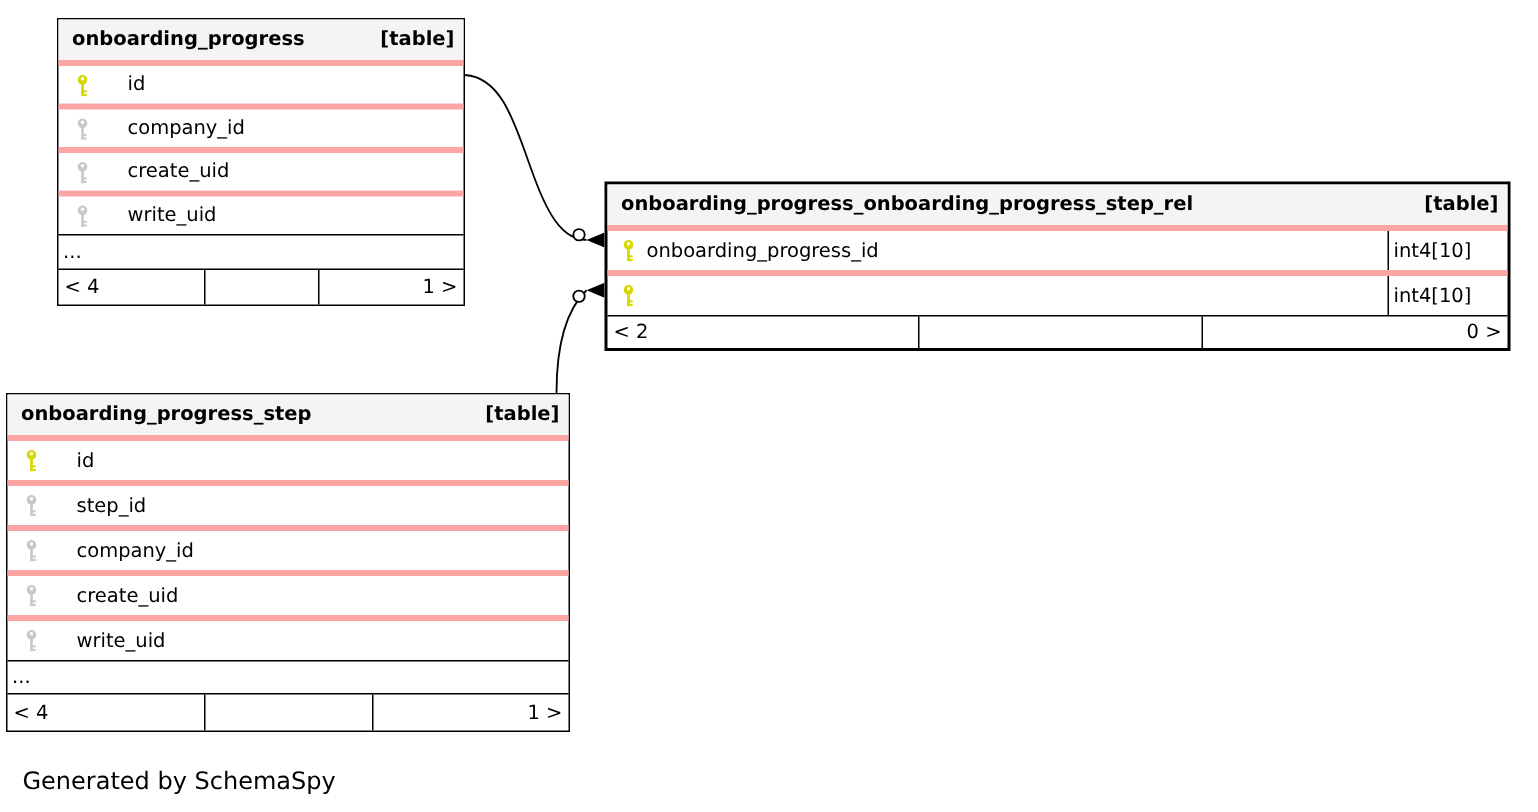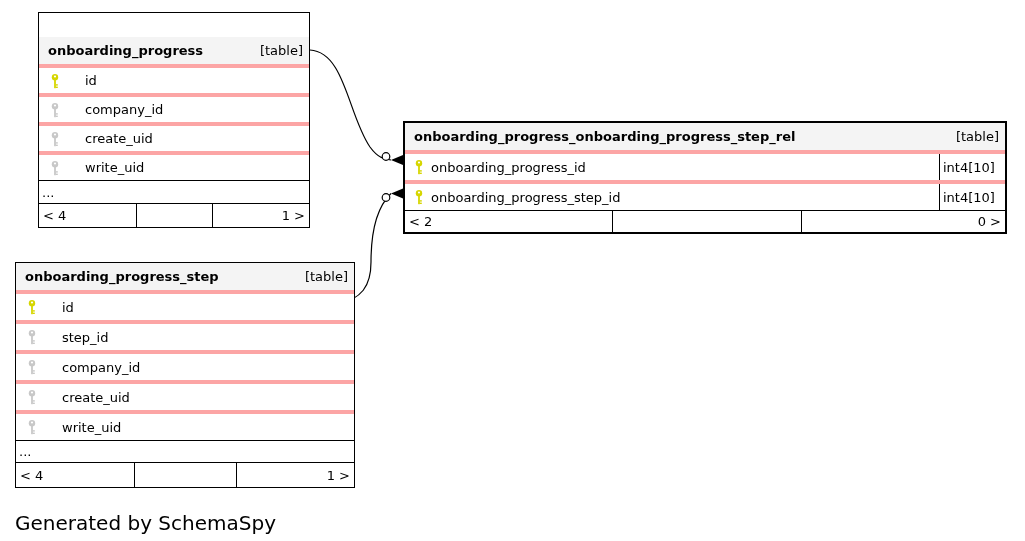--- a/index.html
+++ b/index.html
@@ -19,50 +19,50 @@
   }
   .tbl {
     position: absolute;
     background: #fff;
     border: 1px solid #000;
     box-sizing: border-box;
     z-index: 1;
   }
   #t-progress { left: 38px;  top: 12px;  width: 272px; }
   #t-rel      { left: 403px; top: 121px; width: 604px; border-width: 2px; }
-  #t-step     { left: 15px;  top: 262px; width: 340px; }
+  #t-step     { left: 4px;  top: 262px; width: 376px; }
 
   .thead {
     display: flex; justify-content: space-between; align-items: center;
     background: #f4f4f4;
     padding: 0 6px 0 9px;
     font-weight: bold;
     box-sizing: border-box;
   }
-  #t-progress .thead { height: 27px; margin-top: 24px; }
+  #t-progress .thead { height: 27px; }
   #t-rel .thead      { height: 27px; }
   #t-step .thead     { height: 27px; }
-  .tbadge { font-weight: normal; }
+  .tbadge { font-weight: bold; }
 
   .trow {
     display: flex; align-items: center;
     border-top: 4px solid #fca5a5;
     box-sizing: border-box;
   }
   #t-progress .trow { height: 29px; padding-left: 10px; }
   #t-step .trow     { height: 30px; padding-left: 10px; }
   #t-rel .trow      { height: 30px; padding-left: 8px; justify-content: space-between; }
 
   #t-progress .cname, #t-step .cname { margin-left: 24px; }
   #t-rel .cname { margin-left: 6px; }
 
   .ctype {
     margin-left: auto;
     border-left: 1px solid #000;
-    width: 66px; height: 100%;
+    width: 80px; height: 100%;
     display: flex; align-items: center;
     padding: 0 3px;
     box-sizing: border-box;
   }
 
   .key { width: 12px; height: 16px; flex: 0 0 12px; }
   .pk { color: #d6d600; }
   .fk { color: #c8c8c8; }
 
   .dots {
@@ -94,21 +94,21 @@
   .f-right { width: 36%; justify-content: flex-end; }
   #t-step .f-left,  #t-step .f-right  { width: 35%; }
   #t-step .f-mid                      { width: 30%; }
   #t-rel .f-left  { width: 34.5%; }
   #t-rel .f-mid   { width: 31.5%; }
   #t-rel .f-right { width: 34%; }
 
   #footnote {
     position: absolute;
     left: 15px; top: 511px;
-    font-size: 20px;
+    font-size: 16px;
     z-index: 1;
   }
   #symdefs { position: absolute; width: 0; height: 0; overflow: hidden; }
 </style>
 </head>
 <body>
 
 <svg id="symdefs" aria-hidden="true">
   <symbol id="keysym" viewBox="0 0 12 16">
     <circle cx="6" cy="4.2" r="3.2" fill="currentColor"></circle>
@@ -178,21 +178,20 @@
     <svg class="key pk">
         <use href="#keysym"></use>
       </svg>
     <span class="cname">onboarding_progress_id</span>
     <span class="ctype">int4[10]</span>
   </div>
   <div class="trow">
     <svg class="key pk">
         <use href="#keysym"></use>
       </svg>
-    <span class="cname">onboarding_progress_step_id</span>
     <span class="ctype">int4[10]</span>
   </div>
   <div class="tfoot">
     <span class="fcell f-left">&lt; 2</span>
     <span class="fcell f-mid"></span>
     <span class="fcell f-right">0 &gt;</span>
   </div>
 </div>
 
 <div class="tbl" id="t-step">

